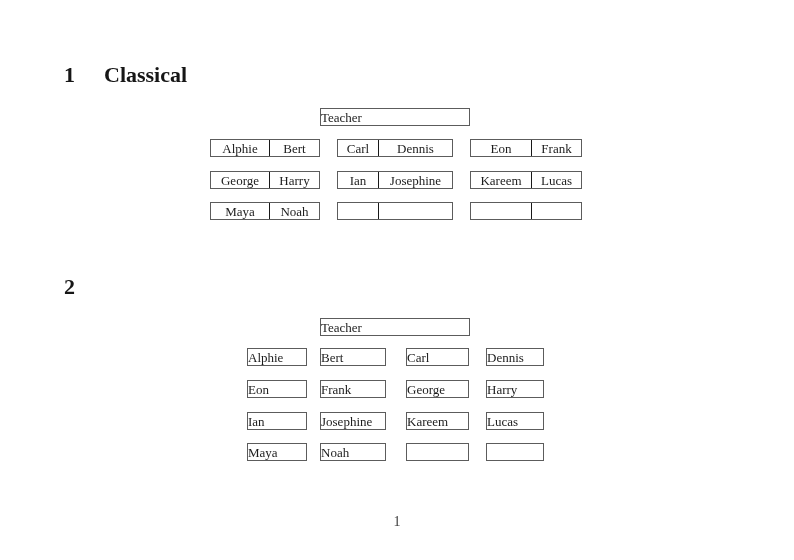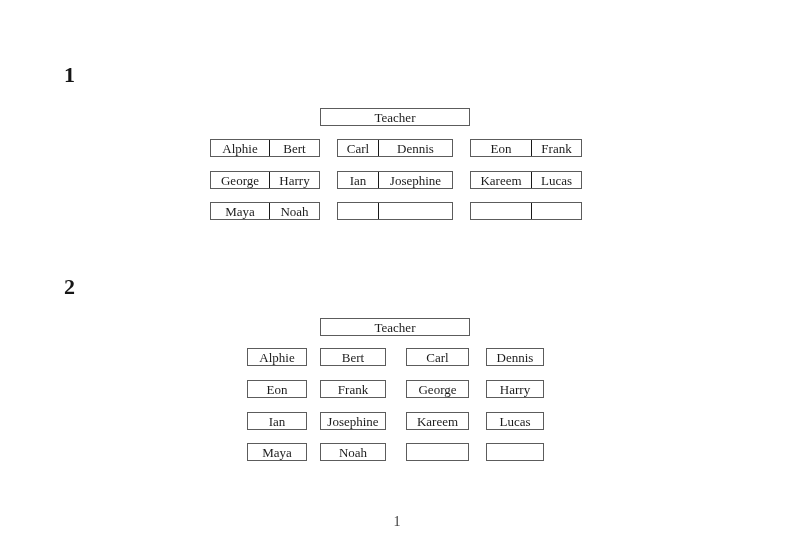--- a/index.html
+++ b/index.html
@@ -30,21 +30,21 @@
   .heading-2 { top: 274px; }
 
   .box {
     position: absolute;
     box-sizing: border-box;
     height: 18px;
     border: 1px solid #5c5c5c;
     background: #ffffff;
     display: flex;
     align-items: center;
-    justify-content: center;
+    justify-content: flex-start;
     font-size: 13px;
     line-height: 15px;
     color: #1c1c1c;
     white-space: nowrap;
   }
   .teacher { width: 150px; left: 320px; }
   .teacher-1 { top: 108px; }
   .teacher-2 { top: 318px; }
 
   
@@ -100,20 +100,21 @@
     color: #3a3a3a;
   }
 </style>
 </head>
 <body>
 
 <div class="page">
 
   <div class="section-heading heading-1">
     <span>1</span>
+    <span>Classical</span>
   </div>
 
   <div class="box teacher teacher-1">
     <span>Teacher</span>
   </div>
 
   <div class="pair col-a c-row1">
     <div class="seat left">Alphie</div>
     <div class="seat right">Bert</div>
   </div>

